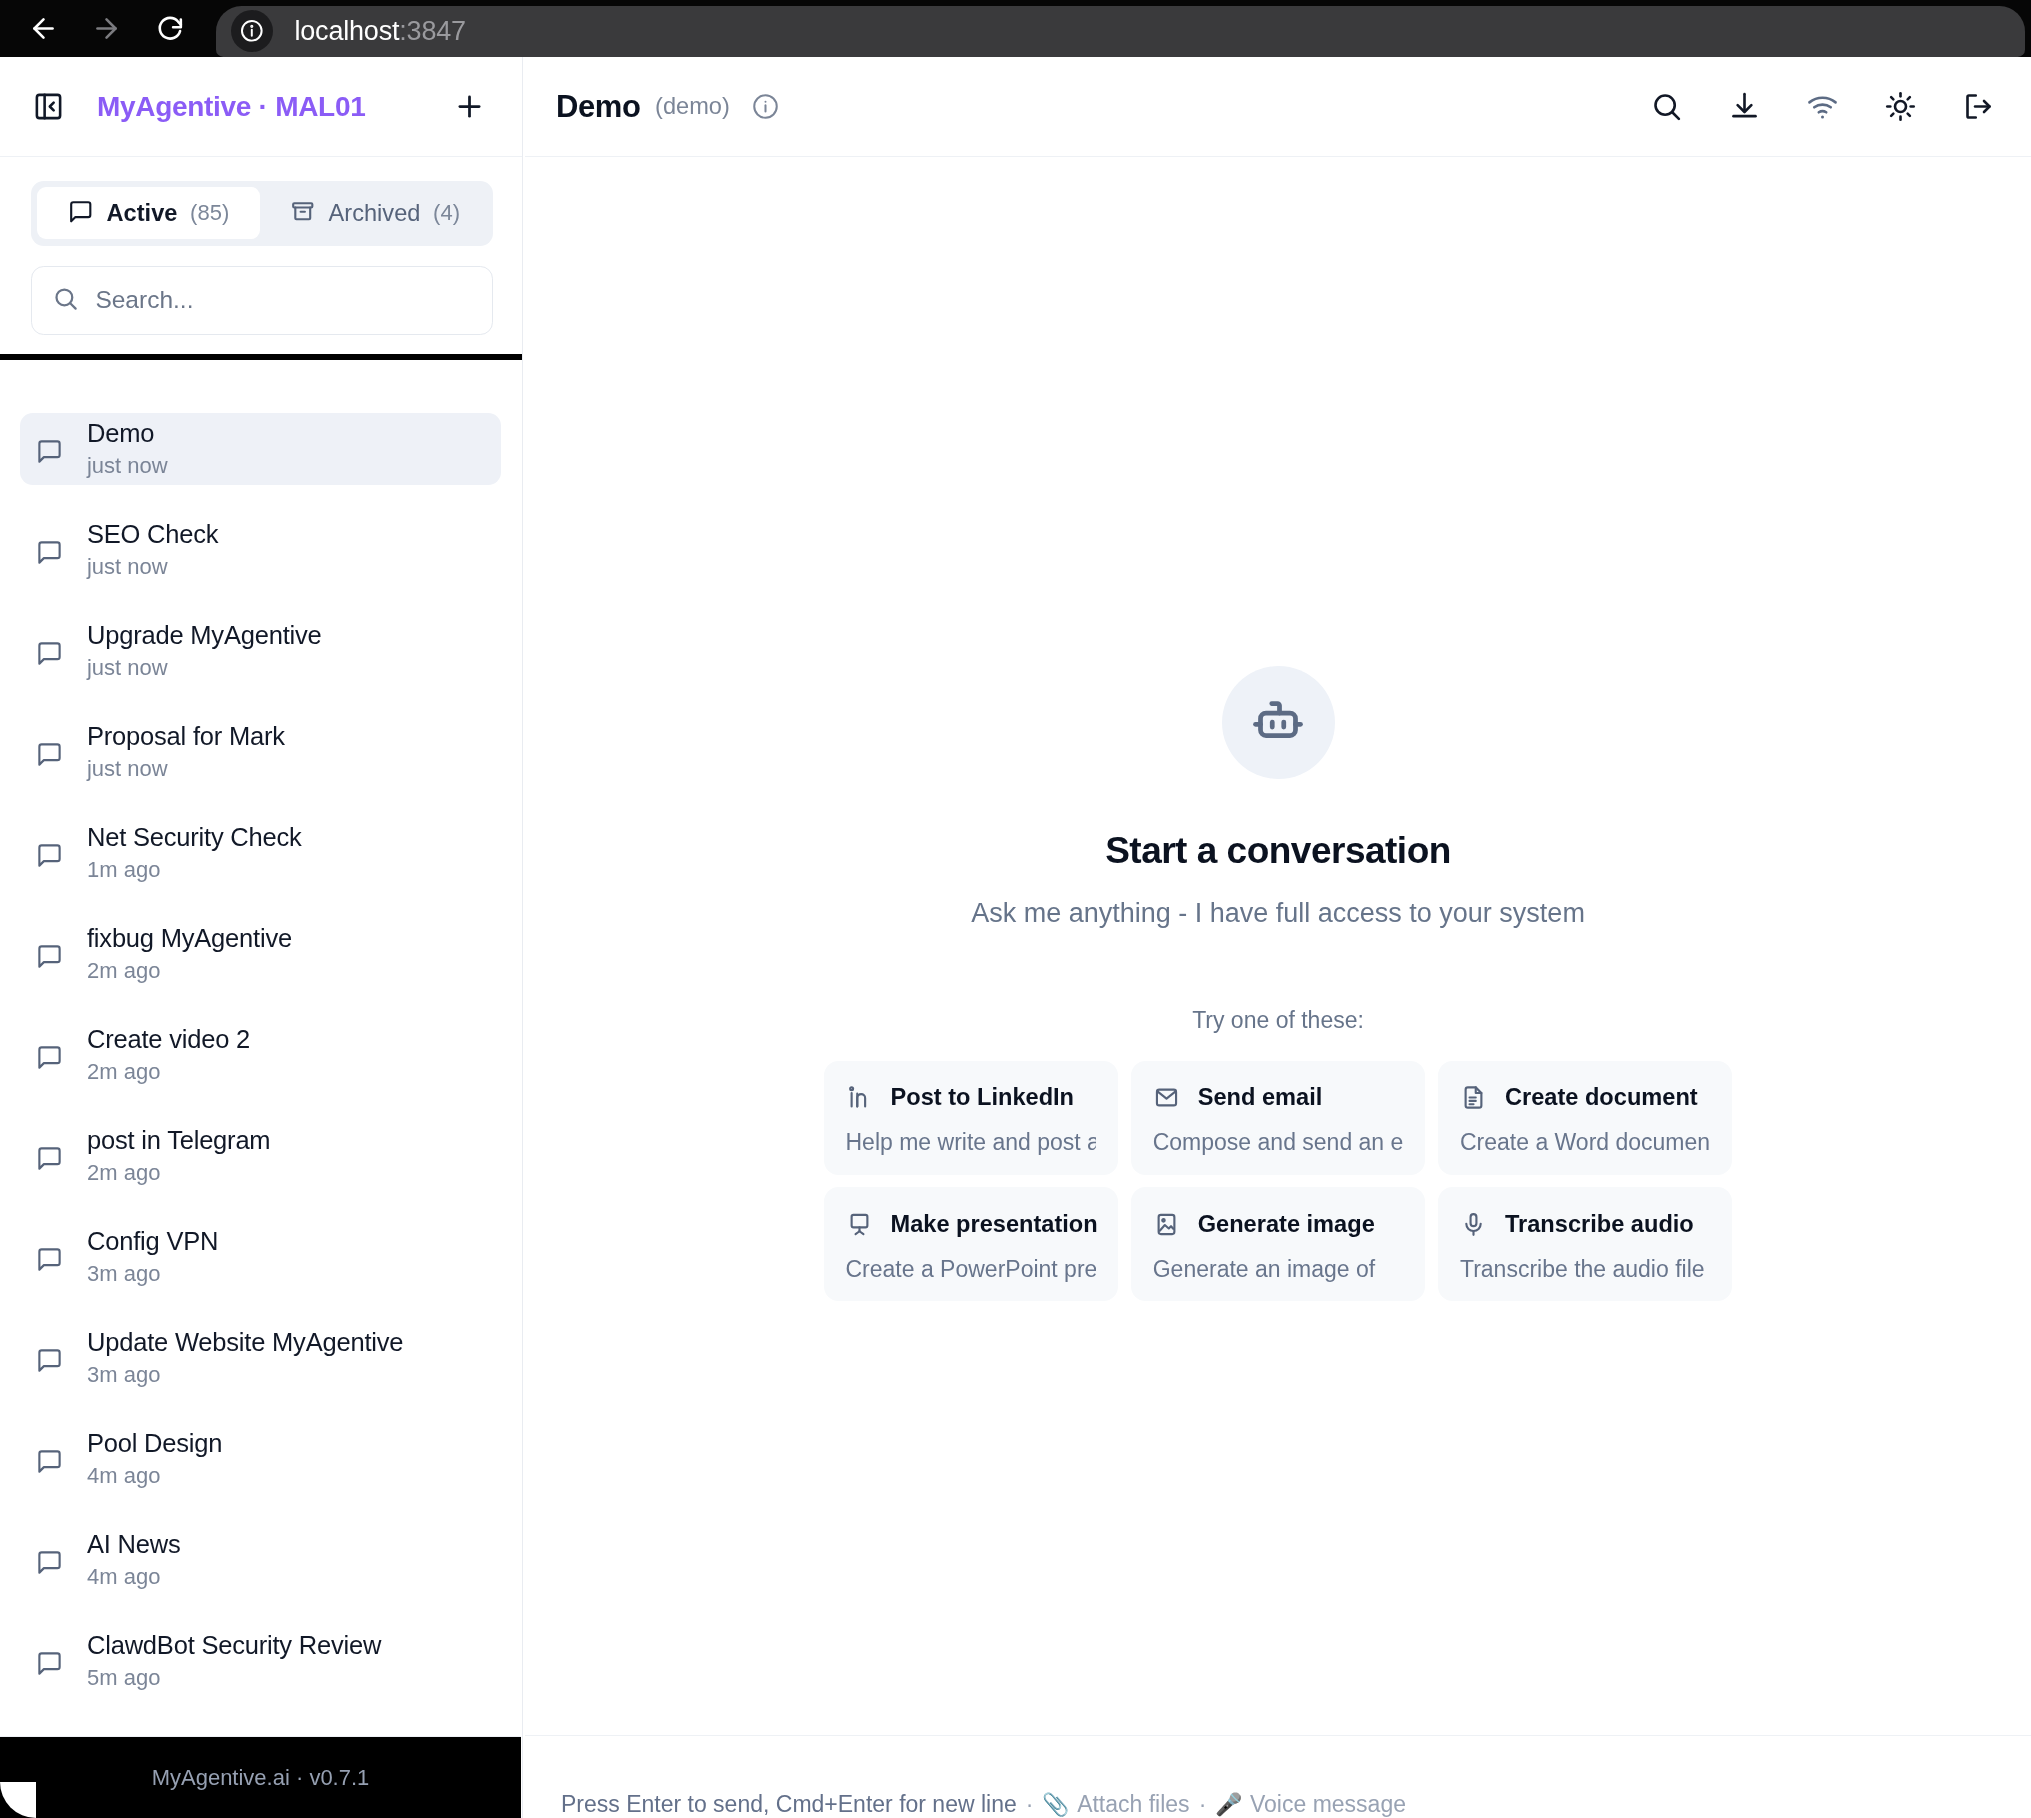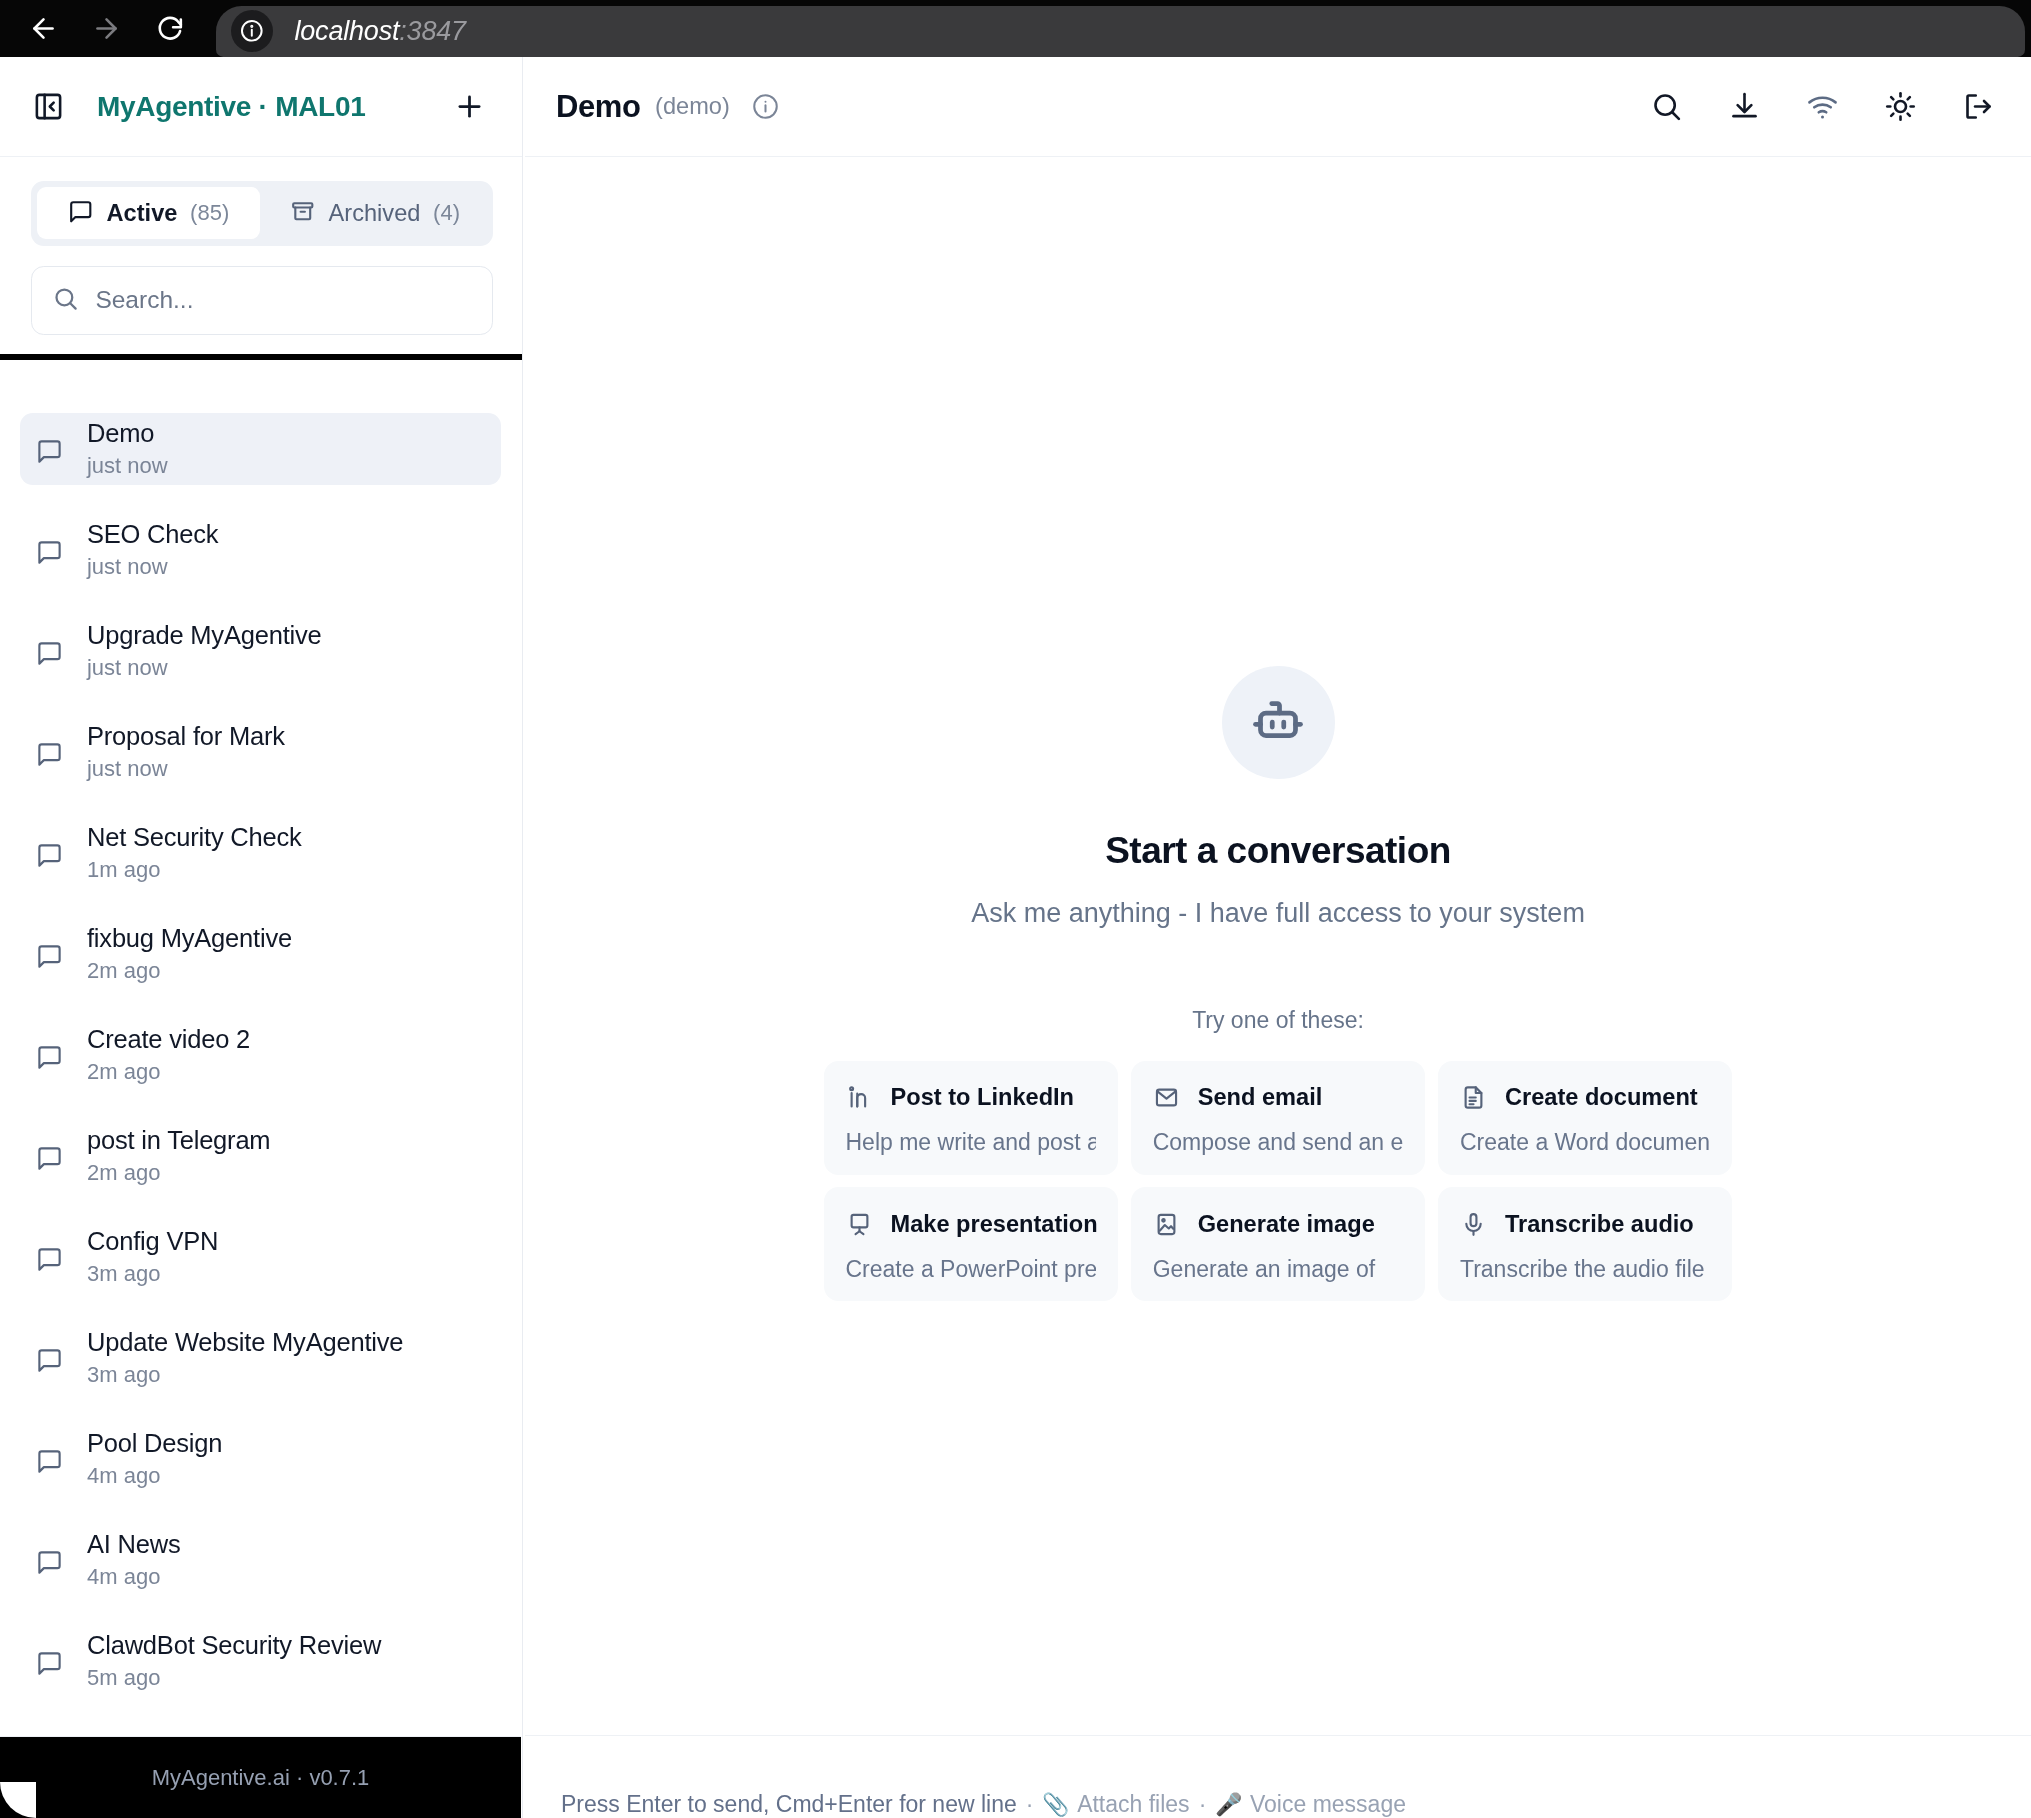--- a/index.html
+++ b/index.html
@@ -37,21 +37,20 @@
   #url-pill {
     position: absolute;
     left: 216px; top: 5.5px;
     width: 1809px;
     height: 51px;
     background: #3a3a3c;
     border-radius: 25.5px 25.5px 7.3px 7.3px;
     display: flex;
     align-items: center;
     padding-left: 14.5px;
-    font-style: italic;
   }
   #site-info-badge {
     width: 42px; height: 42px;
     border-radius: 50%;
     background: #1c1c1e;
     display: flex; align-items: center; justify-content: center;
     flex: 0 0 auto;
   }
   #url-text {
     margin-left: 22px;
@@ -104,21 +103,21 @@
     display: flex;
     align-items: center;
     padding: 0 29px 0 33px;
     border-bottom: 1.8px solid #eef1f5;
   }
   #collapse-icon { flex: 0 0 auto; display: flex; }
   #workspace-title {
     margin-left: 33px;
     font-size: 28px;
     font-weight: bold;
-    color: #0f766e;
+    color: #8b5cf6;
     letter-spacing: -0.3px;
     white-space: nowrap;
   }
   #new-chat-button {
     margin-left: auto;
     width: 47px; height: 47px;
     display: flex; align-items: center; justify-content: center;
   }
 
   #tab-segment {

